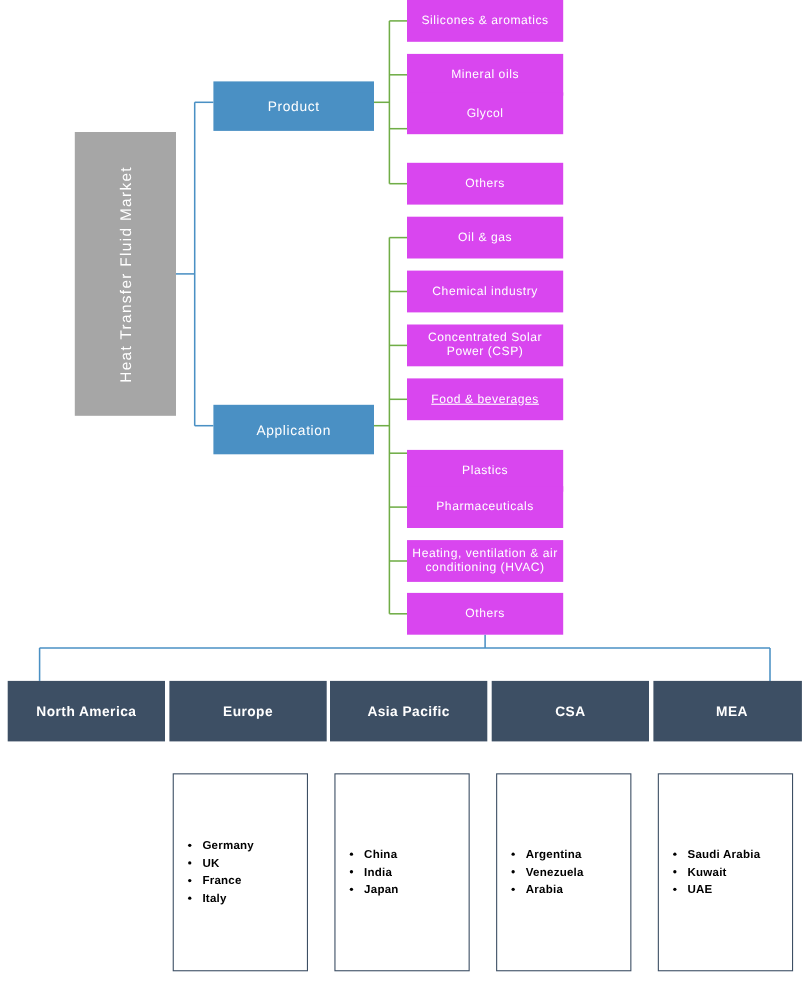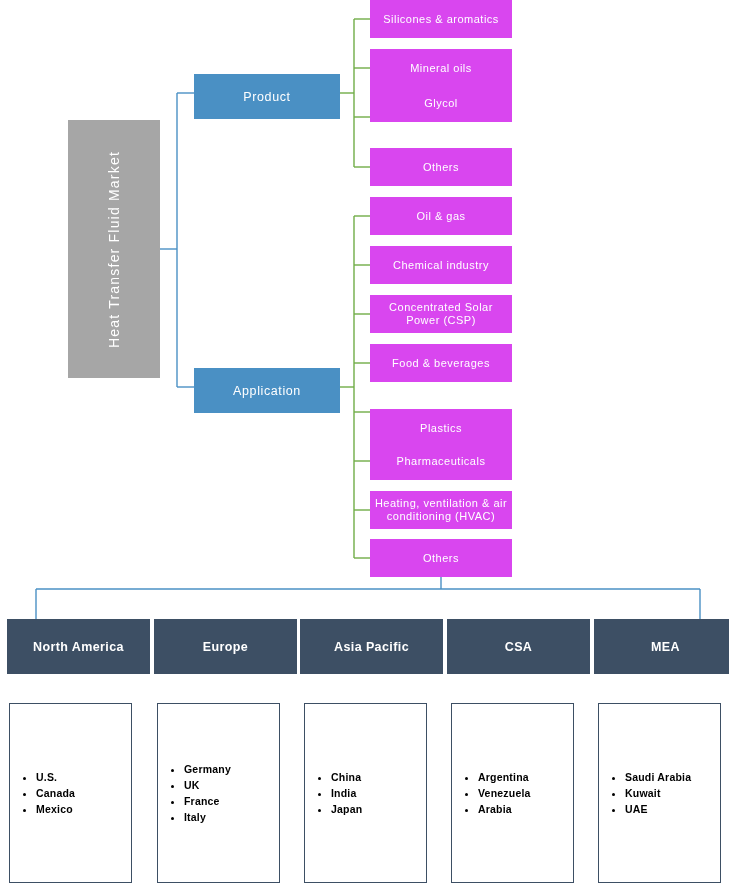--- a/index.html
+++ b/index.html
@@ -187,21 +187,21 @@
 
   <div class="leaf-box" style="top:197px;">
     <span>Oil &amp; gas</span>
   </div>
   <div class="leaf-box" style="top:246px;">
     <span>Chemical industry</span>
   </div>
   <div class="leaf-box" style="top:295px;">
     <span>Concentrated Solar Power (CSP)</span>
   </div>
-  <div class="leaf-box" style="top:344px;">
+  <div class="leaf-box" style="top:344px;text-decoration:underline;">
     <span>Food &amp; beverages</span>
   </div>
   <div class="leaf-box" style="top:409px;">
     <span>Plastics</span>
   </div>
   <div class="leaf-box" style="top:442px;">
     <span>Pharmaceuticals</span>
   </div>
   <div class="leaf-box" style="top:491px;">
     <span>Heating, ventilation &amp; air conditioning (HVAC)</span>
@@ -219,27 +219,20 @@
   <div class="region-box" style="left:300px;">
     <span>Asia Pacific</span>
   </div>
   <div class="region-box" style="left:447px;">
     <span>CSA</span>
   </div>
   <div class="region-box" style="left:594px;">
     <span>MEA</span>
   </div>
 
-  <div class="country-box" style="left:9px;">
-    <ul>
-      <li>U.S.</li>
-      <li>Canada</li>
-      <li>Mexico</li>
-    </ul>
-  </div>
   <div class="country-box" style="left:157px;">
     <ul>
       <li>Germany</li>
       <li>UK</li>
       <li>France</li>
       <li>Italy</li>
     </ul>
   </div>
   <div class="country-box" style="left:304px;">
     <ul>

